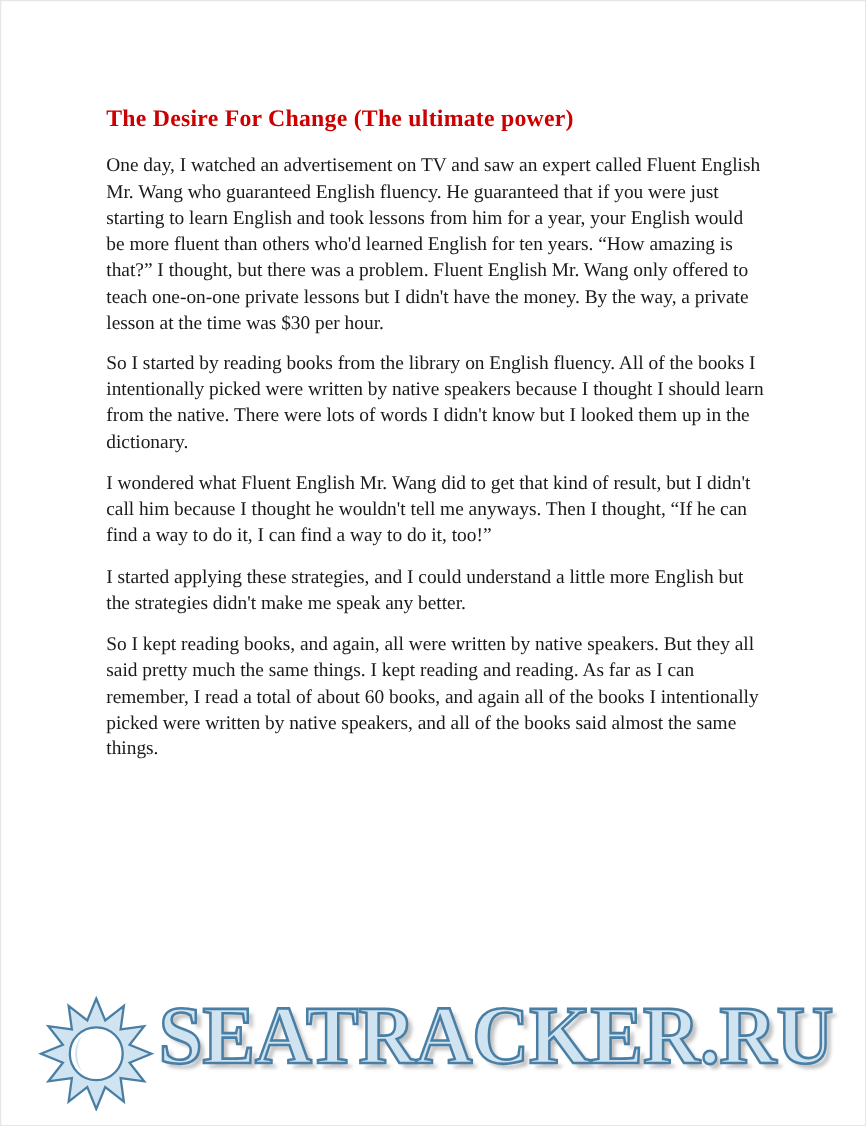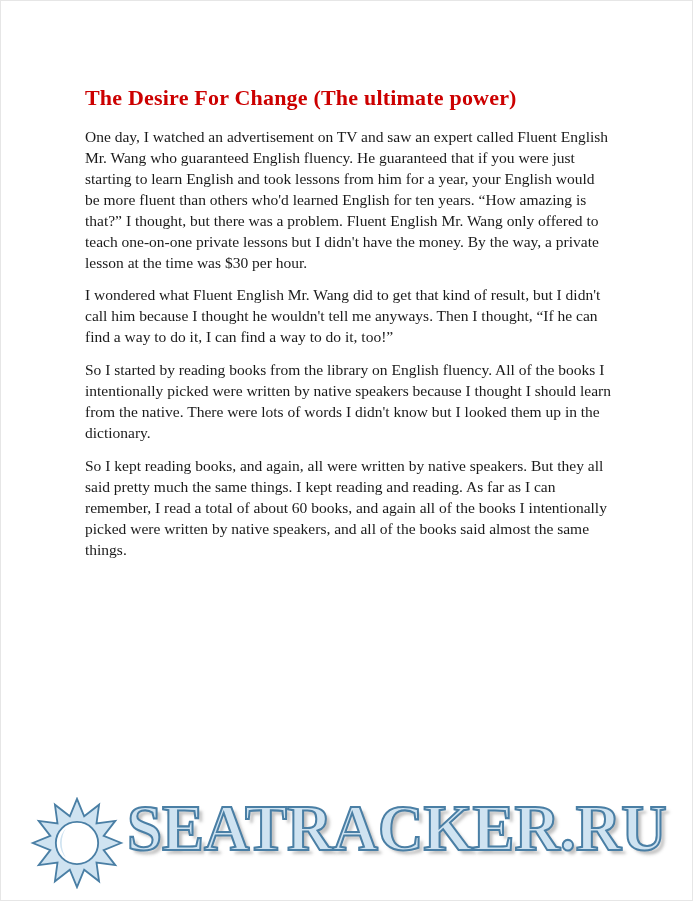--- a/index.html
+++ b/index.html
@@ -13,21 +13,21 @@
     overflow: hidden;
     font-family: "Liberation Serif", serif;
   }
   .content {
     position: absolute;
     top: 84px;
     left: 84px;
     width: 526px;
   }
   .title {
-    font-size: 22px;
+    font-size: 19px;
     font-weight: bold;
     color: #cc0000;
     margin-bottom: 16px;
     letter-spacing: 0.2px;
   }
   .para {
     font-size: 15.5px;
     line-height: 1.35;
     color: #1a1a1a;
     margin-bottom: 12px;
@@ -62,22 +62,23 @@
   }
 </style>
 </head>
 <body>
 
 <div class="page">
 
   <div class="content">
     <h1 class="title">The Desire For Change (The ultimate power)</h1>
     <p class="para">One day, I watched an advertisement on TV and saw an expert called Fluent English Mr. Wang who guaranteed English fluency. He guaranteed that if you were just starting to learn English and took lessons from him for a year, your English would be more fluent than others who'd learned English for ten years. “How amazing is that?” I thought, but there was a problem. Fluent English Mr. Wang only offered to teach one-on-one private lessons but I didn't have the money. By the way, a private lesson at the time was $30 per hour.</p>
+    <p class="para">So I started by reading books from the library on English fluency. All of the books I intentionally picked were written by native speakers because I thought I should learn from the native. There were lots of words I didn't know but I looked them up in the dictionary.</p>
     <p class="para">I wondered what Fluent English Mr. Wang did to get that kind of result, but I didn't call him because I thought he wouldn't tell me anyways. Then I thought, “If he can find a way to do it, I can find a way to do it, too!”</p>
-    <p class="para">So I started by reading books from the library on English fluency. All of the books I intentionally picked were written by native speakers because I thought I should learn from the native. There were lots of words I didn't know but I looked them up in the dictionary.</p>
+    <p class="para">I started applying these strategies, and I could understand a little more English but the strategies didn't make me speak any better.</p>
     <p class="para">So I kept reading books, and again, all were written by native speakers. But they all said pretty much the same things. I kept reading and reading. As far as I can remember, I read a total of about 60 books, and again all of the books I intentionally picked were written by native speakers, and all of the books said almost the same things.</p>
   </div>
 
   <div class="watermark">
     <span class="sun-wrap">
       <svg width="96" height="92" viewBox="0 0 100 100" aria-hidden="true">
         <polygon points="98,50 79,57.8 91.6,74 71.2,71.2 74,91.6 57.8,79 50,98 42.2,79 26,91.6 28.8,71.2 8.4,74 21,57.8 2,50 21,42.2 8.4,26 28.8,28.8 26,8.4 42.2,21 50,2 57.8,21 74,8.4 71.2,28.8 91.6,26 79,42.2" fill="#cfe3f1" stroke="#4a7fa5" stroke-width="2"></polygon>
         <circle cx="50" cy="50" r="23" fill="#ffffff" stroke="#4a7fa5" stroke-width="2"></circle>
         <path d="M 38,34 A 23 23 0 0 0 38,66 A 30 30 0 0 1 38,34 Z" fill="#cfe3f1"></path>
       </svg>

